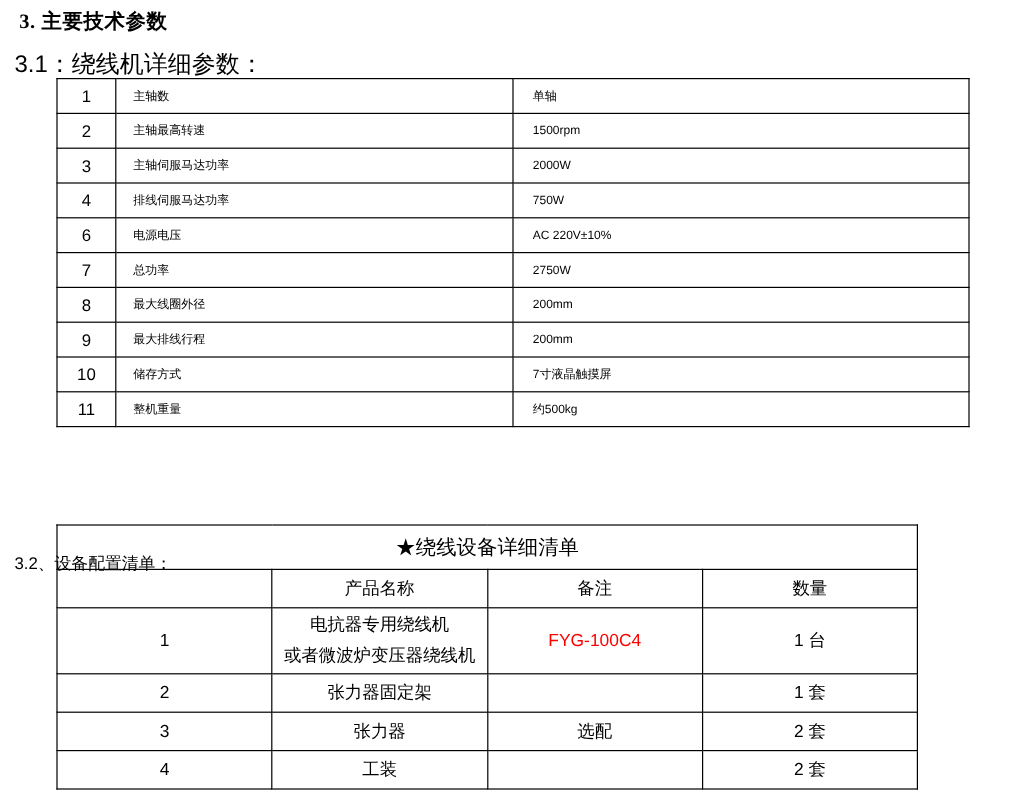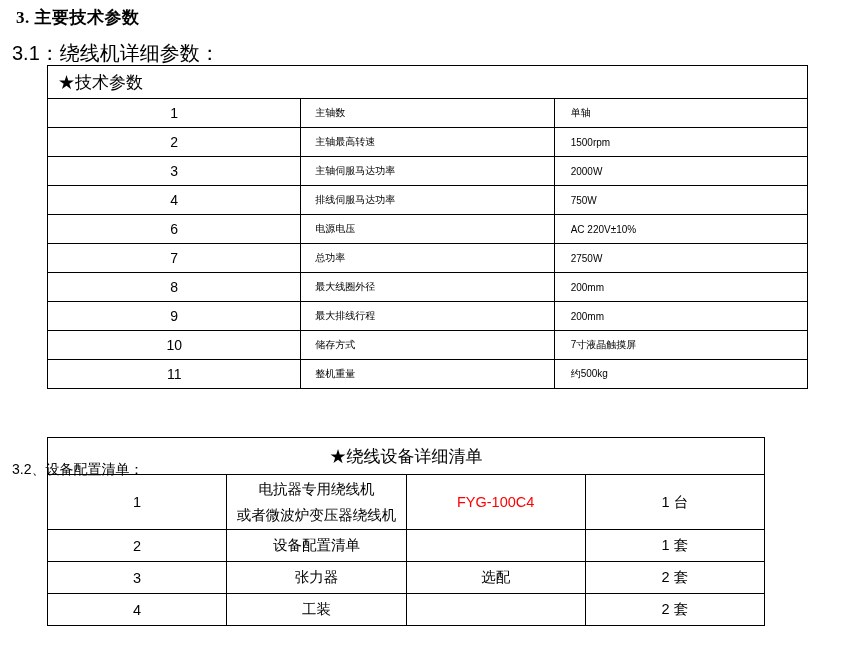--- a/index.html
+++ b/index.html
@@ -130,23 +130,20 @@
 <div class="page">
 
   <div class="heading-main">3. 主要技术参数</div>
 
   <div class="section-label-1">3.1：绕线机详细参数：</div>
 
   <div class="table1-wrap">
     <table class="t1">
       <tbody>
         <tr>
-          <td class="t1head" colspan="3">★技术参数</td>
-        </tr>
-        <tr>
           <td class="idx">1</td>
           <td class="name">主轴数</td>
           <td class="val">单轴</td>
         </tr>
         <tr>
           <td class="idx">2</td>
           <td class="name">主轴最高转速</td>
           <td class="val">1500rpm</td>
         </tr>
         <tr>
@@ -193,33 +190,39 @@
     </table>
   </div>
 
   <div class="section-label-2">3.2、设备配置清单：</div>
 
   <div class="table2-wrap">
     <table class="t2">
       <tbody>
         <tr>
           <td class="t2title" colspan="4">★绕线设备详细清单</td>
+        </tr>
+        <tr>
+          <td class="c-idx"></td>
+          <td class="c-prod">产品名称</td>
+          <td class="c-note">备注</td>
+          <td class="c-qty">数量</td>
         </tr>
         <tr>
           <td class="c-idx tall">1</td>
           <td class="c-prod tall">
             <div>电抗器专用绕线机</div>
             <div>或者微波炉变压器绕线机</div>
           </td>
           <td class="c-note tall red">FYG-100C4</td>
           <td class="c-qty tall">1 台</td>
         </tr>
         <tr>
           <td class="c-idx">2</td>
-          <td class="c-prod">设备配置清单</td>
+          <td class="c-prod">张力器固定架</td>
           <td class="c-note"></td>
           <td class="c-qty">1 套</td>
         </tr>
         <tr>
           <td class="c-idx">3</td>
           <td class="c-prod">张力器</td>
           <td class="c-note">选配</td>
           <td class="c-qty">2 套</td>
         </tr>
         <tr>

